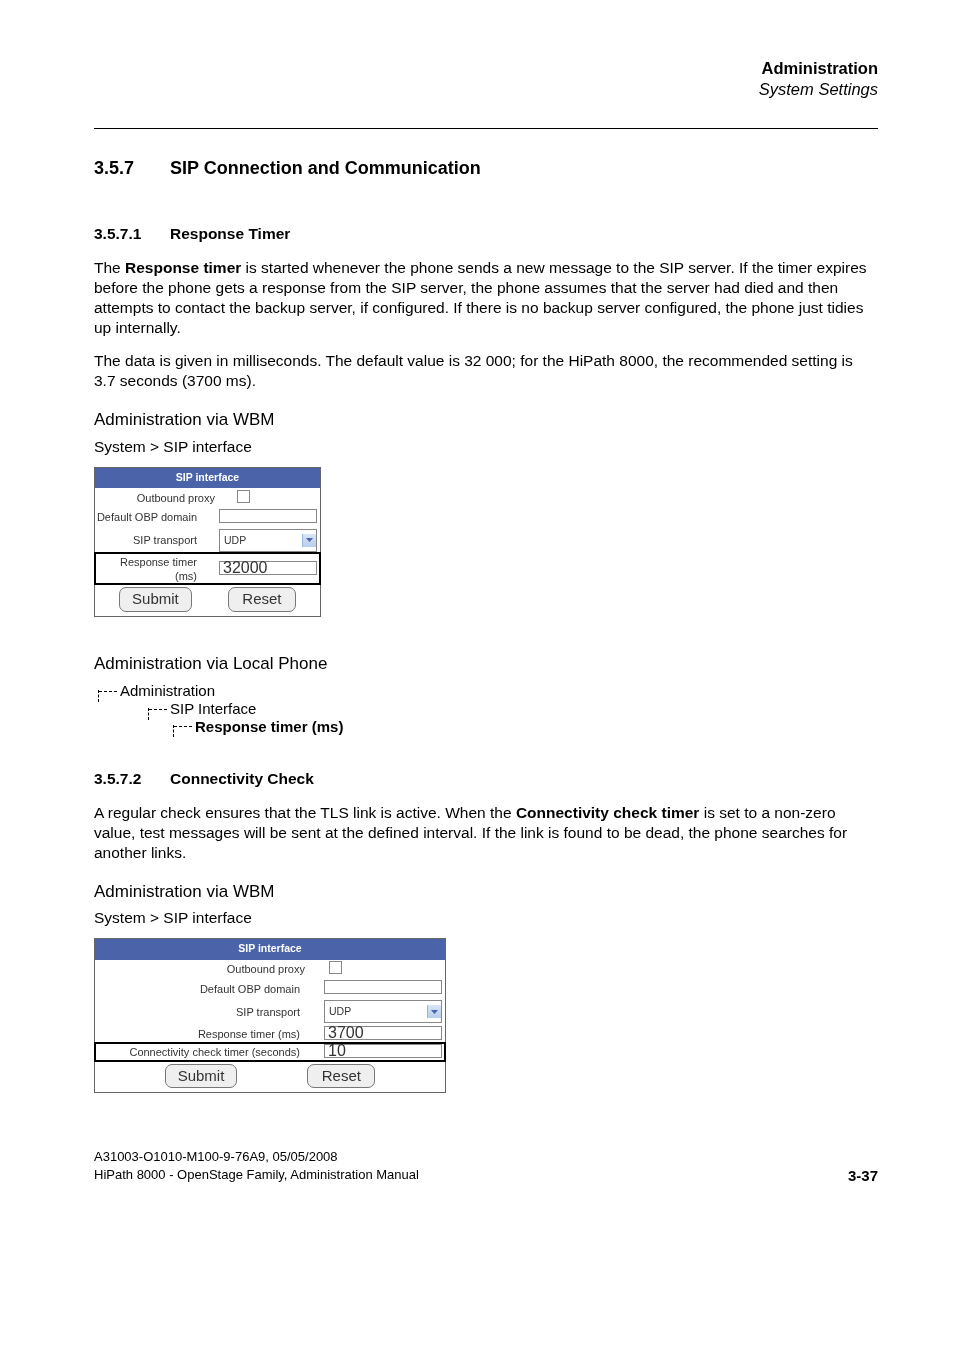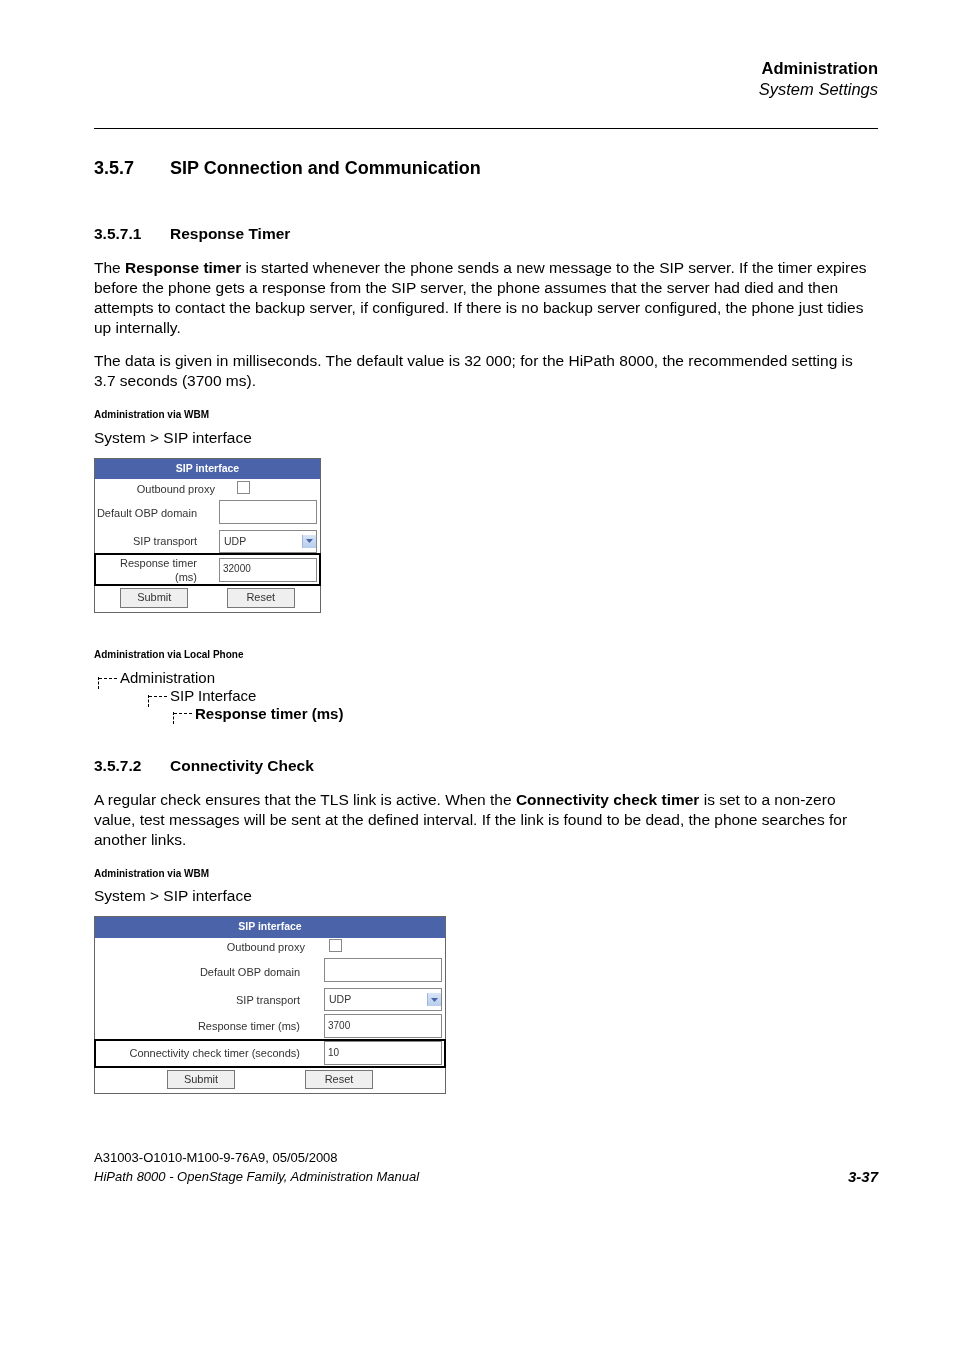--- a/index.html
+++ b/index.html
@@ -49,22 +49,22 @@
   h3.subsection-title .num {
     width: 76px;
     flex: 0 0 76px;
   }
   p.body {
     margin: 0 0 14px 0;
     line-height: 1.28;
   }
   .bold { font-weight: bold; }
   .subheading {
-    font-weight: bold;
-    font-size: 10px;
+    font-weight: normal;
+    font-size: 17px;
     margin-top: 18px;
     margin-bottom: 6px;
   }
   .breadcrumb {
     margin: 2px 0 10px 0;
     font-size: 15.5px;
   }
 
   
   .panel {
@@ -101,23 +101,23 @@
   }
   .checkbox {
     width: 11px;
     height: 11px;
     border: 1px solid #888;
     display: inline-block;
     background: #fff;
   }
   .textinput {
     border: 1px solid #888;
-    height: 24px;
+    height: 14px;
     padding: 0 3px;
-    font-size: 10px;
+    font-size: 16px;
     background: #fff;
     box-sizing: border-box;
     width: 98px;
     display: inline-flex;
     align-items: center;
   }
   .selectbox {
     display: inline-flex;
     align-items: center;
     justify-content: space-between;
@@ -136,22 +136,22 @@
     border-left: 1px solid #9cb5d9;
     display: flex;
     align-items: center;
     justify-content: center;
   }
   .sel-arrow svg { display:block; }
   .btn {
     border: 1px solid #777;
     background: #efefef;
     padding: 1px 12px 2px 12px;
-    font-size: 11px;
-    border-radius: 0;
+    font-size: 15px;
+    border-radius: 7px;
     display: inline-block;
     text-align: center;
     min-width: 42px;
   }
   .panel-footer {
     display: flex;
     justify-content: space-around;
     padding: 3px 6px 4px 6px;
   }
 
@@ -196,22 +196,21 @@
   }
 
   .footer {
     margin-top: 56px;
     font-size: 13px;
     line-height: 1.3;
   }
   .footer-row {
     display: flex;
     justify-content: space-between;
-    align-items: flex-end;
-    font-style: italic;
+    align-items: center;
   }
   .footer .pagenum {
     font-weight: bold;
     font-size: 15px;
   }
 </style>
 </head>
 <body>
 
 <div class="header-block">

